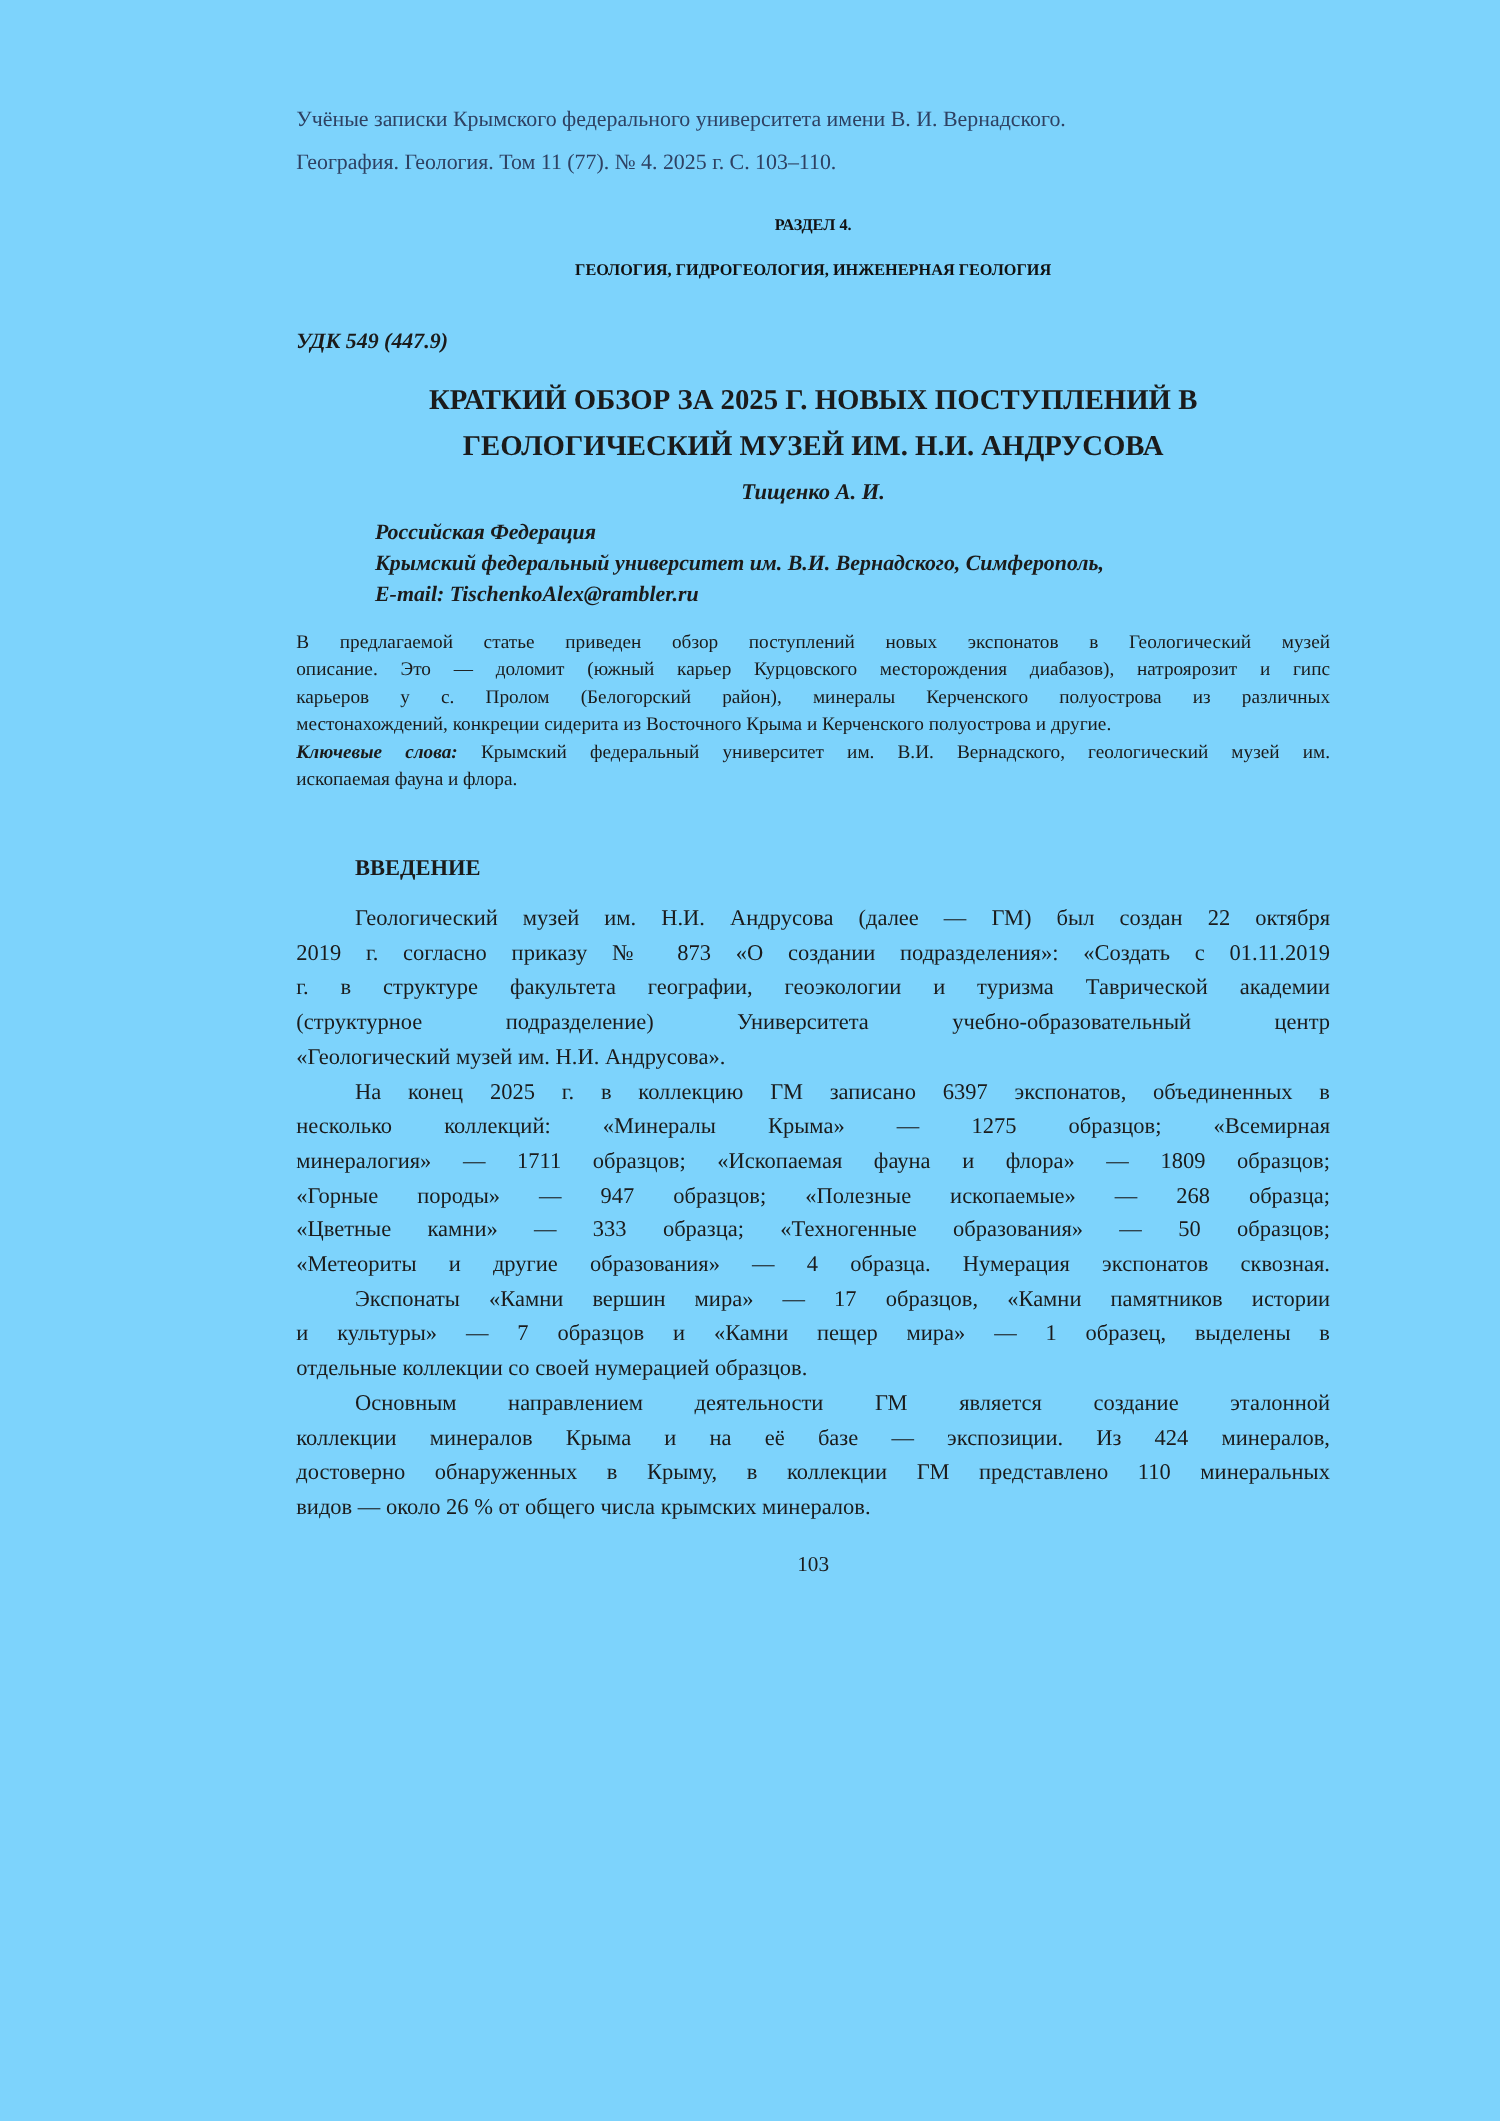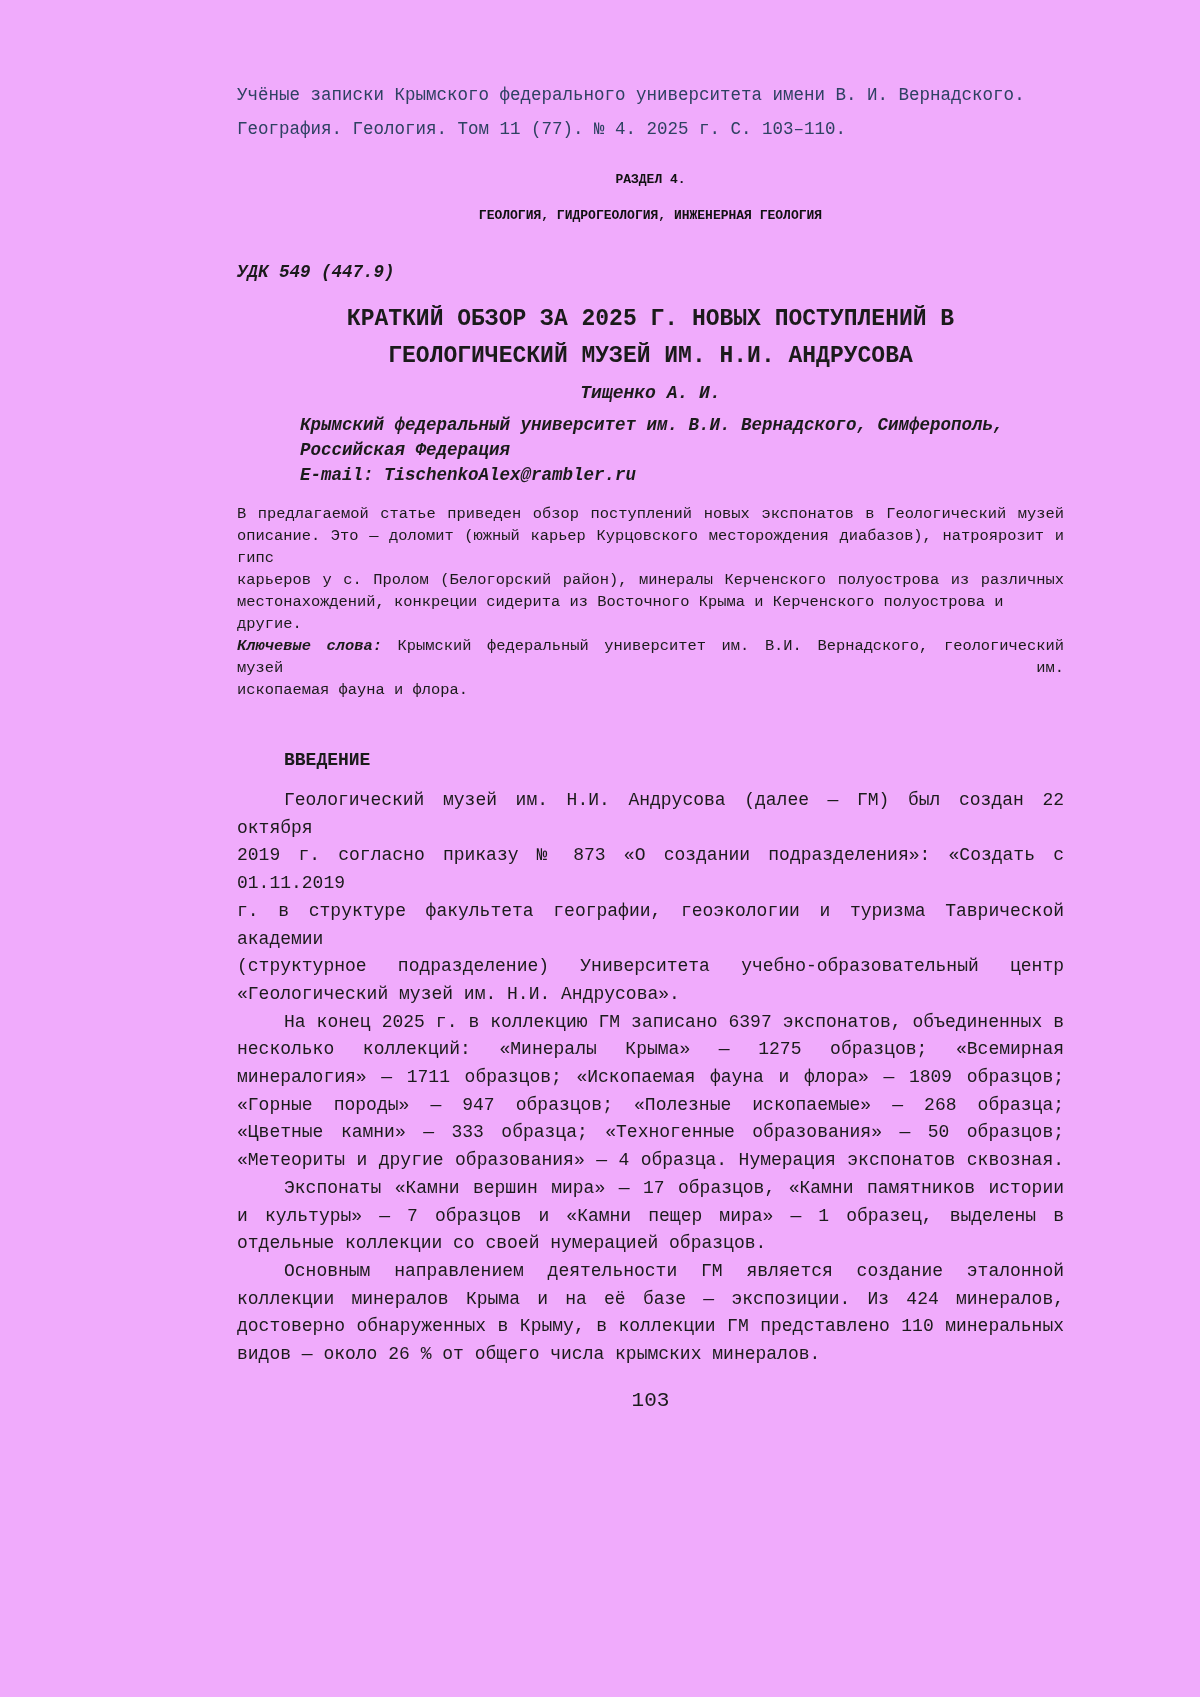--- a/index.html
+++ b/index.html
@@ -1,21 +1,21 @@
 <!DOCTYPE html>
 <html><head>
 <meta charset="utf-8">
 <style>
   html, body { margin: 0; padding: 0; background: #ffffff; }
   .page {
     position: relative;
     width: 1200px;
     height: 1697px;
-    background: #f0abfc;
-    font-family: Liberation Mono, monospace;
+    background: #7dd3fc;
+    font-family: Liberation Serif, serif;
     color: #1b1b1b;
     overflow: hidden;
   }
   .content {
     position: absolute;
     left: 237px;
     top: 0;
     width: 827px;
   }
   
@@ -80,21 +80,21 @@
     text-indent: 47px;
   }
   .bodytext { margin-top: 15px; }
   .bline {
     font-size: 18px;
     line-height: 27.7px;
   }
   .pagenum {
     margin-top: 22px;
     text-align: center;
-    font-size: 21px;
+    font-size: 17px;
     line-height: 20px;
   }
 </style>
 </head>
 <body>
 
 <div class="page">
   <div class="content">
 
     <div class="jheader">
@@ -110,22 +110,22 @@
     <div class="udc">УДК 549 (447.9)</div>
 
     <div class="title">
       <div>КРАТКИЙ ОБЗОР ЗА 2025 Г. НОВЫХ ПОСТУПЛЕНИЙ В</div>
       <div>ГЕОЛОГИЧЕСКИЙ МУЗЕЙ ИМ. Н.И. АНДРУСОВА</div>
     </div>
 
     <div class="author">Тищенко А. И.</div>
 
     <div class="affil">
+      <div>Российская Федерация</div>
       <div>Крымский федеральный университет им. В.И. Вернадского, Симферополь,</div>
-      <div>Российская Федерация</div>
       <div>E-mail: TischenkoAlex@rambler.ru</div>
     </div>
 
     <div class="abstract">
       <div class="jl">В предлагаемой статье приведен обзор поступлений новых экспонатов в Геологический музей</div>
       <div class="jl">описание. Это — доломит (южный карьер Курцовского месторождения диабазов), натроярозит и гипс</div>
       <div class="jl">карьеров у с. Пролом (Белогорский район), минералы Керченского полуострова из различных</div>
       <div class="ln">местонахождений, конкреции сидерита из Восточного Крыма и Керченского полуострова и другие.</div>
       <div class="jl"><span class="kwlabel">Ключевые слова:</span> <span>Крымский федеральный университет им. В.И. Вернадского, геологический музей им.</span></div>
       <div class="ln">ископаемая фауна и флора.</div>

